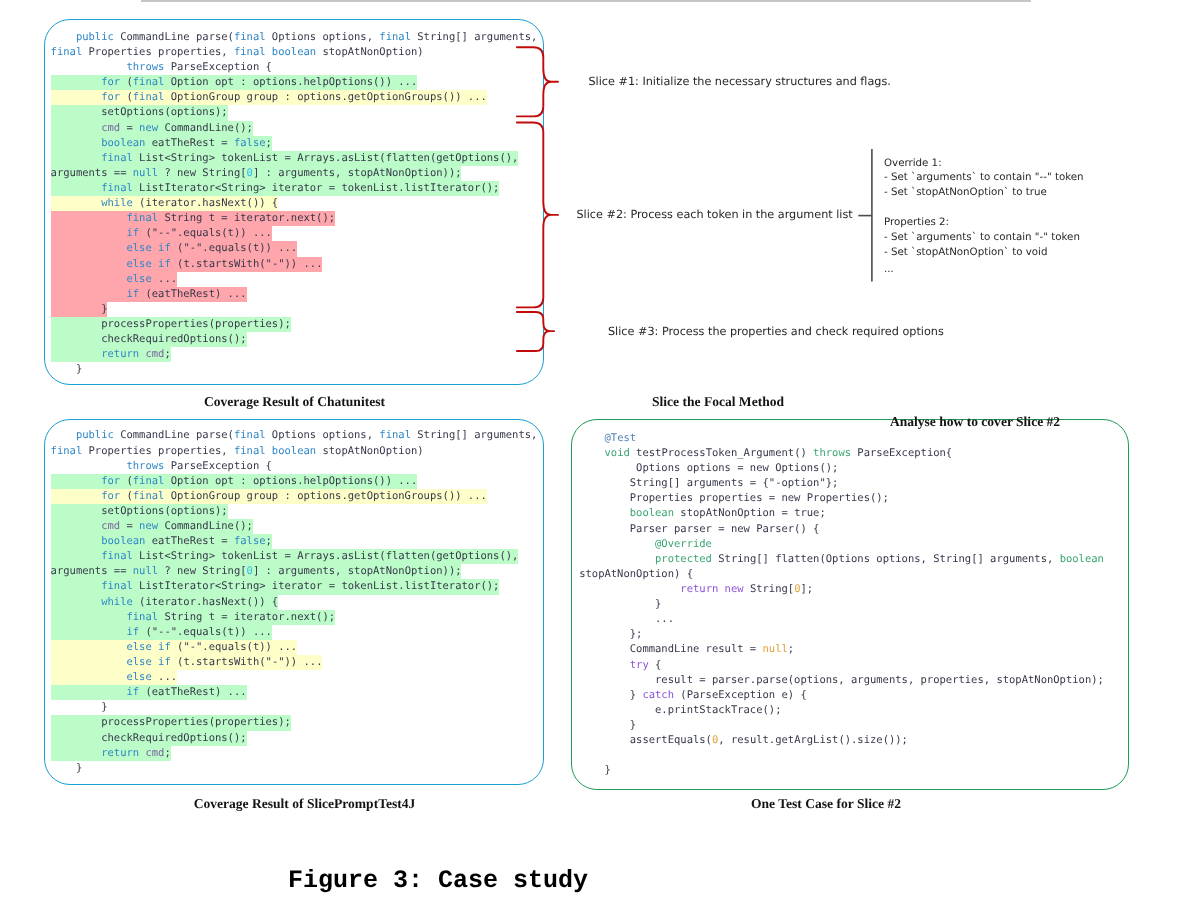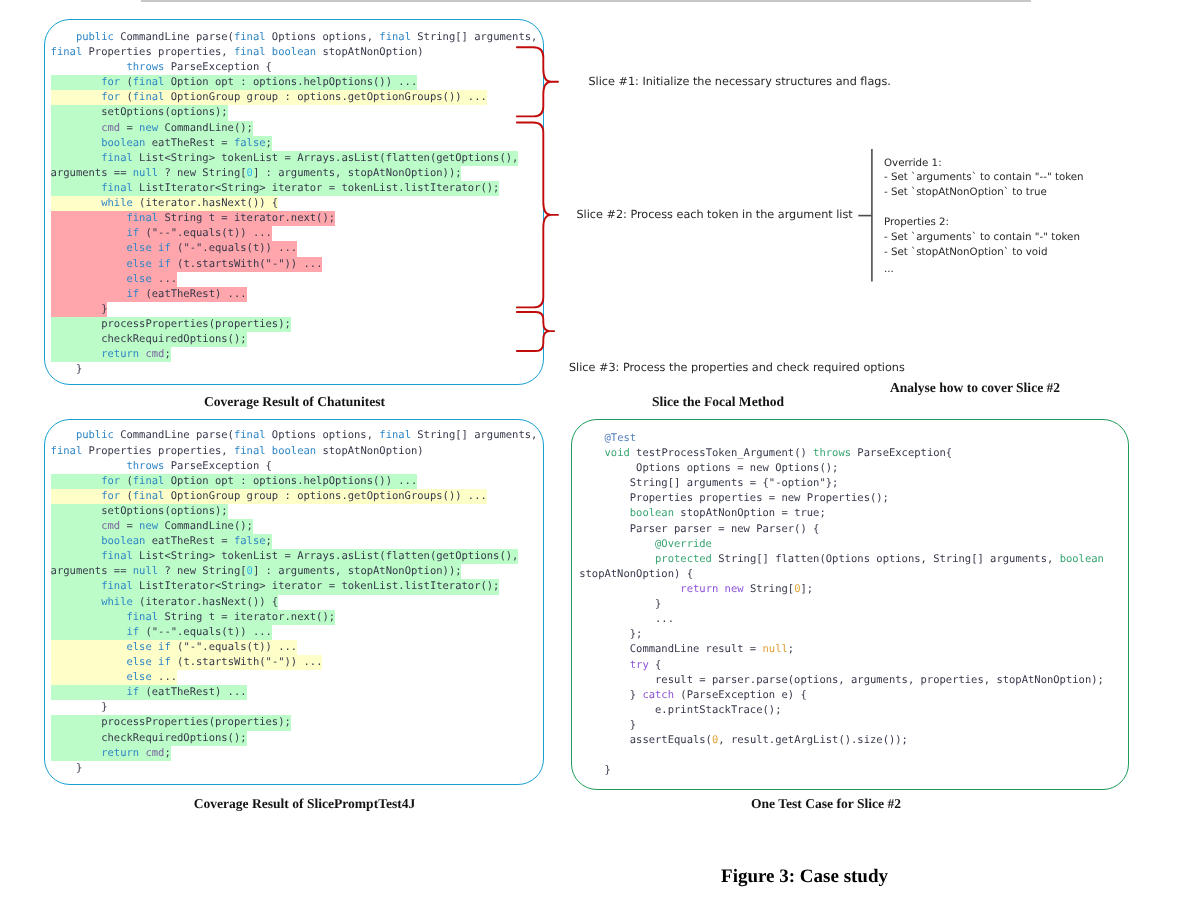--- a/index.html
+++ b/index.html
@@ -30,57 +30,57 @@
   .cG{color:#38a571;}
   .cP{color:#8c52d8;}
   .cO{color:#e0a33a;}
   .cA{color:#5580b8;}
 
   .cap{position:absolute;font-family:"Liberation Serif", serif;font-weight:bold;
        font-size:13.55px;color:#141414;text-align:center;}
 
   .sliceTxt{position:absolute;font-family:"DejaVu Sans", sans-serif;font-size:11.23px;color:#262626;white-space:nowrap;}
   .condT{position:absolute;font-family:"DejaVu Sans", sans-serif;font-size:10.25px;color:#262626;white-space:nowrap;}
-  .figcap{position:absolute;font-family:Liberation Serif, serif;font-weight:bold;font-size:19px;color:#000;text-align:right;}
+  .figcap{position:absolute;font-family:Liberation Mono, monospace;font-weight:bold;font-size:25px;color:#000;text-align:left;}
   .wm{position:absolute;font-family:"DejaVu Sans", sans-serif;font-size:13.2px;color:#e4e4e4;white-space:nowrap;}
   svg.ovl{position:absolute;left:0;top:0;width:1184px;height:919px;overflow:visible;pointer-events:none;}
 </style>
 </head>
 <body>
 
 <div class="topline"></div>
 
 <div class="box box-blue" style="left:44.3px;top:19.1px;width:499.8px;height:366.3px;"></div>
 <div class="codewrap" id="codeA" style="left:50.6px;top:29.9px;width:492px;"><div class="ln"><span class="tx">    <span class="kw">public</span> CommandLine parse(<span class="kw">final</span> Options options, <span class="kw">final</span> String[] arguments,</span></div><div class="ln"><span class="tx"><span class="kw">final</span> Properties properties, <span class="kw">final</span> <span class="kw">boolean</span> stopAtNonOption)</span></div><div class="ln"><span class="tx">            <span class="kw">throws</span> ParseException {</span></div><div class="ln"><span class="hl g" style="width:366.56px"></span><span class="tx">        <span class="kw">for</span> (<span class="kw">final</span> Option opt : options.helpOptions()) ...</span></div><div class="ln"><span class="hl y" style="width:436.08px"></span><span class="tx">        <span class="kw">for</span> (<span class="kw">final</span> OptionGroup group : options.getOptionGroups()) ...</span></div><div class="ln"><span class="hl g" style="width:176.96px"></span><span class="tx">        setOptions(options);</span></div><div class="ln"><span class="hl g" style="width:202.24px"></span><span class="tx">        <span class="fld">cmd</span> = <span class="kw">new</span> CommandLine();</span></div><div class="ln"><span class="hl g" style="width:221.20px"></span><span class="tx">        <span class="kw">boolean</span> eatTheRest = <span class="kw">false</span>;</span></div><div class="ln"><span class="hl g" style="width:467.68px"></span><span class="tx">        <span class="kw">final</span> List&lt;String&gt; tokenList = Arrays.asList(flatten(getOptions(),</span></div><div class="ln"><span class="hl g" style="width:410.80px"></span><span class="tx">arguments == <span class="kw">null</span> ? new String[<span class="num">0</span>] : arguments, stopAtNonOption));</span></div><div class="ln"><span class="hl g" style="width:448.72px"></span><span class="tx">        <span class="kw">final</span> ListIterator&lt;String&gt; iterator = tokenList.listIterator();</span></div><div class="ln"><span class="hl y" style="width:227.52px"></span><span class="tx">        <span class="kw">while</span> (iterator.hasNext()) {</span></div><div class="ln"><span class="hl r" style="width:284.40px"></span><span class="tx">            <span class="kw">final</span> String t = iterator.next();</span></div><div class="ln"><span class="hl r" style="width:221.20px"></span><span class="tx">            <span class="kw">if</span> ("--".equals(t)) ...</span></div><div class="ln"><span class="hl r" style="width:246.48px"></span><span class="tx">            <span class="kw">else</span> <span class="kw">if</span> ("-".equals(t)) ...</span></div><div class="ln"><span class="hl r" style="width:271.76px"></span><span class="tx">            <span class="kw">else</span> <span class="kw">if</span> (t.startsWith("-")) ...</span></div><div class="ln"><span class="hl r" style="width:126.40px"></span><span class="tx">            <span class="kw">else</span> ...</span></div><div class="ln"><span class="hl r" style="width:195.92px"></span><span class="tx">            <span class="kw">if</span> (eatTheRest) ...</span></div><div class="ln"><span class="hl r" style="width:56.88px"></span><span class="tx">        }</span></div><div class="ln"><span class="hl g" style="width:240.16px"></span><span class="tx">        processProperties(properties);</span></div><div class="ln"><span class="hl g" style="width:195.92px"></span><span class="tx">        checkRequiredOptions();</span></div><div class="ln"><span class="hl g" style="width:120.08px"></span><span class="tx">        <span class="kw">return</span> <span class="fld">cmd</span>;</span></div><div class="ln"><span class="tx">    }</span></div></div>
 
 <div class="box box-blue" style="left:44.3px;top:419.1px;width:499.8px;height:366.3px;"></div>
 <div class="codewrap" id="codeB" style="left:50.6px;top:428.4px;width:492px;"><div class="ln"><span class="tx">    <span class="kw">public</span> CommandLine parse(<span class="kw">final</span> Options options, <span class="kw">final</span> String[] arguments,</span></div><div class="ln"><span class="tx"><span class="kw">final</span> Properties properties, <span class="kw">final</span> <span class="kw">boolean</span> stopAtNonOption)</span></div><div class="ln"><span class="tx">            <span class="kw">throws</span> ParseException {</span></div><div class="ln"><span class="hl g" style="width:366.56px"></span><span class="tx">        <span class="kw">for</span> (<span class="kw">final</span> Option opt : options.helpOptions()) ...</span></div><div class="ln"><span class="hl y" style="width:436.08px"></span><span class="tx">        <span class="kw">for</span> (<span class="kw">final</span> OptionGroup group : options.getOptionGroups()) ...</span></div><div class="ln"><span class="hl g" style="width:176.96px"></span><span class="tx">        setOptions(options);</span></div><div class="ln"><span class="hl g" style="width:202.24px"></span><span class="tx">        <span class="fld">cmd</span> = <span class="kw">new</span> CommandLine();</span></div><div class="ln"><span class="hl g" style="width:221.20px"></span><span class="tx">        <span class="kw">boolean</span> eatTheRest = <span class="kw">false</span>;</span></div><div class="ln"><span class="hl g" style="width:467.68px"></span><span class="tx">        <span class="kw">final</span> List&lt;String&gt; tokenList = Arrays.asList(flatten(getOptions(),</span></div><div class="ln"><span class="hl g" style="width:410.80px"></span><span class="tx">arguments == <span class="kw">null</span> ? new String[<span class="num">0</span>] : arguments, stopAtNonOption));</span></div><div class="ln"><span class="hl g" style="width:448.72px"></span><span class="tx">        <span class="kw">final</span> ListIterator&lt;String&gt; iterator = tokenList.listIterator();</span></div><div class="ln"><span class="hl g" style="width:227.52px"></span><span class="tx">        <span class="kw">while</span> (iterator.hasNext()) {</span></div><div class="ln"><span class="hl g" style="width:284.40px"></span><span class="tx">            <span class="kw">final</span> String t = iterator.next();</span></div><div class="ln"><span class="hl g" style="width:221.20px"></span><span class="tx">            <span class="kw">if</span> ("--".equals(t)) ...</span></div><div class="ln"><span class="hl y" style="width:246.48px"></span><span class="tx">            <span class="kw">else</span> <span class="kw">if</span> ("-".equals(t)) ...</span></div><div class="ln"><span class="hl y" style="width:271.76px"></span><span class="tx">            <span class="kw">else</span> <span class="kw">if</span> (t.startsWith("-")) ...</span></div><div class="ln"><span class="hl y" style="width:126.40px"></span><span class="tx">            <span class="kw">else</span> ...</span></div><div class="ln"><span class="hl g" style="width:195.92px"></span><span class="tx">            <span class="kw">if</span> (eatTheRest) ...</span></div><div class="ln"><span class="tx">        }</span></div><div class="ln"><span class="hl g" style="width:240.16px"></span><span class="tx">        processProperties(properties);</span></div><div class="ln"><span class="hl g" style="width:195.92px"></span><span class="tx">        checkRequiredOptions();</span></div><div class="ln"><span class="hl g" style="width:120.08px"></span><span class="tx">        <span class="kw">return</span> <span class="fld">cmd</span>;</span></div><div class="ln"><span class="tx">    }</span></div></div>
 
 <div class="box box-green" style="left:571.4px;top:419.1px;width:557.6px;height:370.9px;"></div>
 <div class="codewrap" id="codeC" style="left:579.2px;top:430.9px;width:548px;"><div class="ln"><span class="tx">    <span class="cA">@Test</span></span></div><div class="ln"><span class="tx">    <span class="cG">void</span> testProcessToken_Argument() <span class="cG">throws</span> ParseException{</span></div><div class="ln"><span class="tx">         Options options = new Options();</span></div><div class="ln"><span class="tx">        String[] arguments = {"-option"};</span></div><div class="ln"><span class="tx">        Properties properties = new Properties();</span></div><div class="ln"><span class="tx">        <span class="cG">boolean</span> stopAtNonOption = true;</span></div><div class="ln"><span class="tx">        Parser parser = new Parser() {</span></div><div class="ln"><span class="tx">            <span class="cG">@Override</span></span></div><div class="ln"><span class="tx">            <span class="cG">protected</span> String[] flatten(Options options, String[] arguments, <span class="cG">boolean</span></span></div><div class="ln"><span class="tx">stopAtNonOption) {</span></div><div class="ln"><span class="tx">                <span class="cP">return</span> <span class="cP">new</span> String[<span class="cO">0</span>];</span></div><div class="ln"><span class="tx">            }</span></div><div class="ln"><span class="tx">            ...</span></div><div class="ln"><span class="tx">        };</span></div><div class="ln"><span class="tx">        CommandLine result = <span class="cO">null</span>;</span></div><div class="ln"><span class="tx">        <span class="cP">try</span> {</span></div><div class="ln"><span class="tx">            result = parser.parse(options, arguments, properties, stopAtNonOption);</span></div><div class="ln"><span class="tx">        } <span class="cP">catch</span> (ParseException e) {</span></div><div class="ln"><span class="tx">            e.printStackTrace();</span></div><div class="ln"><span class="tx">        }</span></div><div class="ln"><span class="tx">        assertEquals(<span class="cO">0</span>, result.getArgList().size());</span></div><div class="ln"><span class="tx"></span></div><div class="ln"><span class="tx">    }</span></div></div>
 
 <div class="sliceTxt" style="left:576.5px;top:74.5px;margin-left:12px;">Slice #1: Initialize the necessary structures and flags.</div>
 <div class="sliceTxt" style="left:576.5px;top:207.5px;">Slice #2: Process each token in the argument list</div>
-<div class="sliceTxt" style="left:569px;top:324.5px;margin-top:36px;">Slice #3: Process the properties and check required options</div>
+<div class="sliceTxt" style="left:608px;top:324.5px;">Slice #3: Process the properties and check required options</div>
 
 <div>
   <div class="condT" style="left:884px;top:156.5px;">Override 1:</div>
   <div class="condT" style="left:884px;top:171.3px;">- Set `arguments` to contain "--" token</div>
   <div class="condT" style="left:884px;top:186px;">- Set `stopAtNonOption` to true</div>
 </div>
 <div>
   <div class="condT" style="left:884px;top:216.2px;">Properties 2:</div>
   <div class="condT" style="left:884px;top:231px;">- Set `arguments` to contain "-" token</div>
   <div class="condT" style="left:884px;top:245.8px;">- Set `stopAtNonOption` to void</div>
   <div class="condT" style="left:884px;top:262.6px;">...</div>
 </div>
 
 <div class="cap" style="left:45px;top:394px;width:499px;">Coverage Result of Chatunitest</div>
 <div class="cap" style="left:588px;top:394px;width:260px;">Slice the Focal Method</div>
-<div class="cap" style="left:860px;top:380px;width:230px;">Analyse how to cover Slice #2</div>
+<div class="cap" style="left:860px;top:414px;width:230px;">Analyse how to cover Slice #2</div>
 <div class="cap" style="left:55px;top:796px;width:499px;">Coverage Result of SlicePromptTest4J</div>
 <div class="cap" style="left:573px;top:796px;width:506px;">One Test Case for Slice #2</div>
 
 <div class="figcap" style="left:288px;top:866px;width:600px;">Figure 3: Case study</div>
 <div class="wm" style="left:1094px;top:917px;">@51CTO博客</div>
 
 <svg class="ovl" viewBox="0 0 1184 919">
   <g fill="none" stroke="#c10b0b" stroke-width="1.9" stroke-linecap="round" stroke-linejoin="round">
     <path d="M516.9 47.3 L533.3 47.3 Q543.3 47.3 543.3 57.3 L543.3 68.8 Q543.3 81.8 551 81.8 L558 81.8 L551 81.8 Q543.3 81.8 543.3 94.8 L543.3 106.4 Q543.3 116.4 533.3 116.4 L516.9 116.4"></path>
     <path d="M516.9 122.5 L533.3 122.5 Q543.3 122.5 543.3 132.5 L543.3 201.9 Q543.3 214.9 551 214.9 L558 214.9 L551 214.9 Q543.3 214.9 543.3 227.9 L543.3 297.4 Q543.3 307.4 533.3 307.4 L516.9 307.4"></path>

